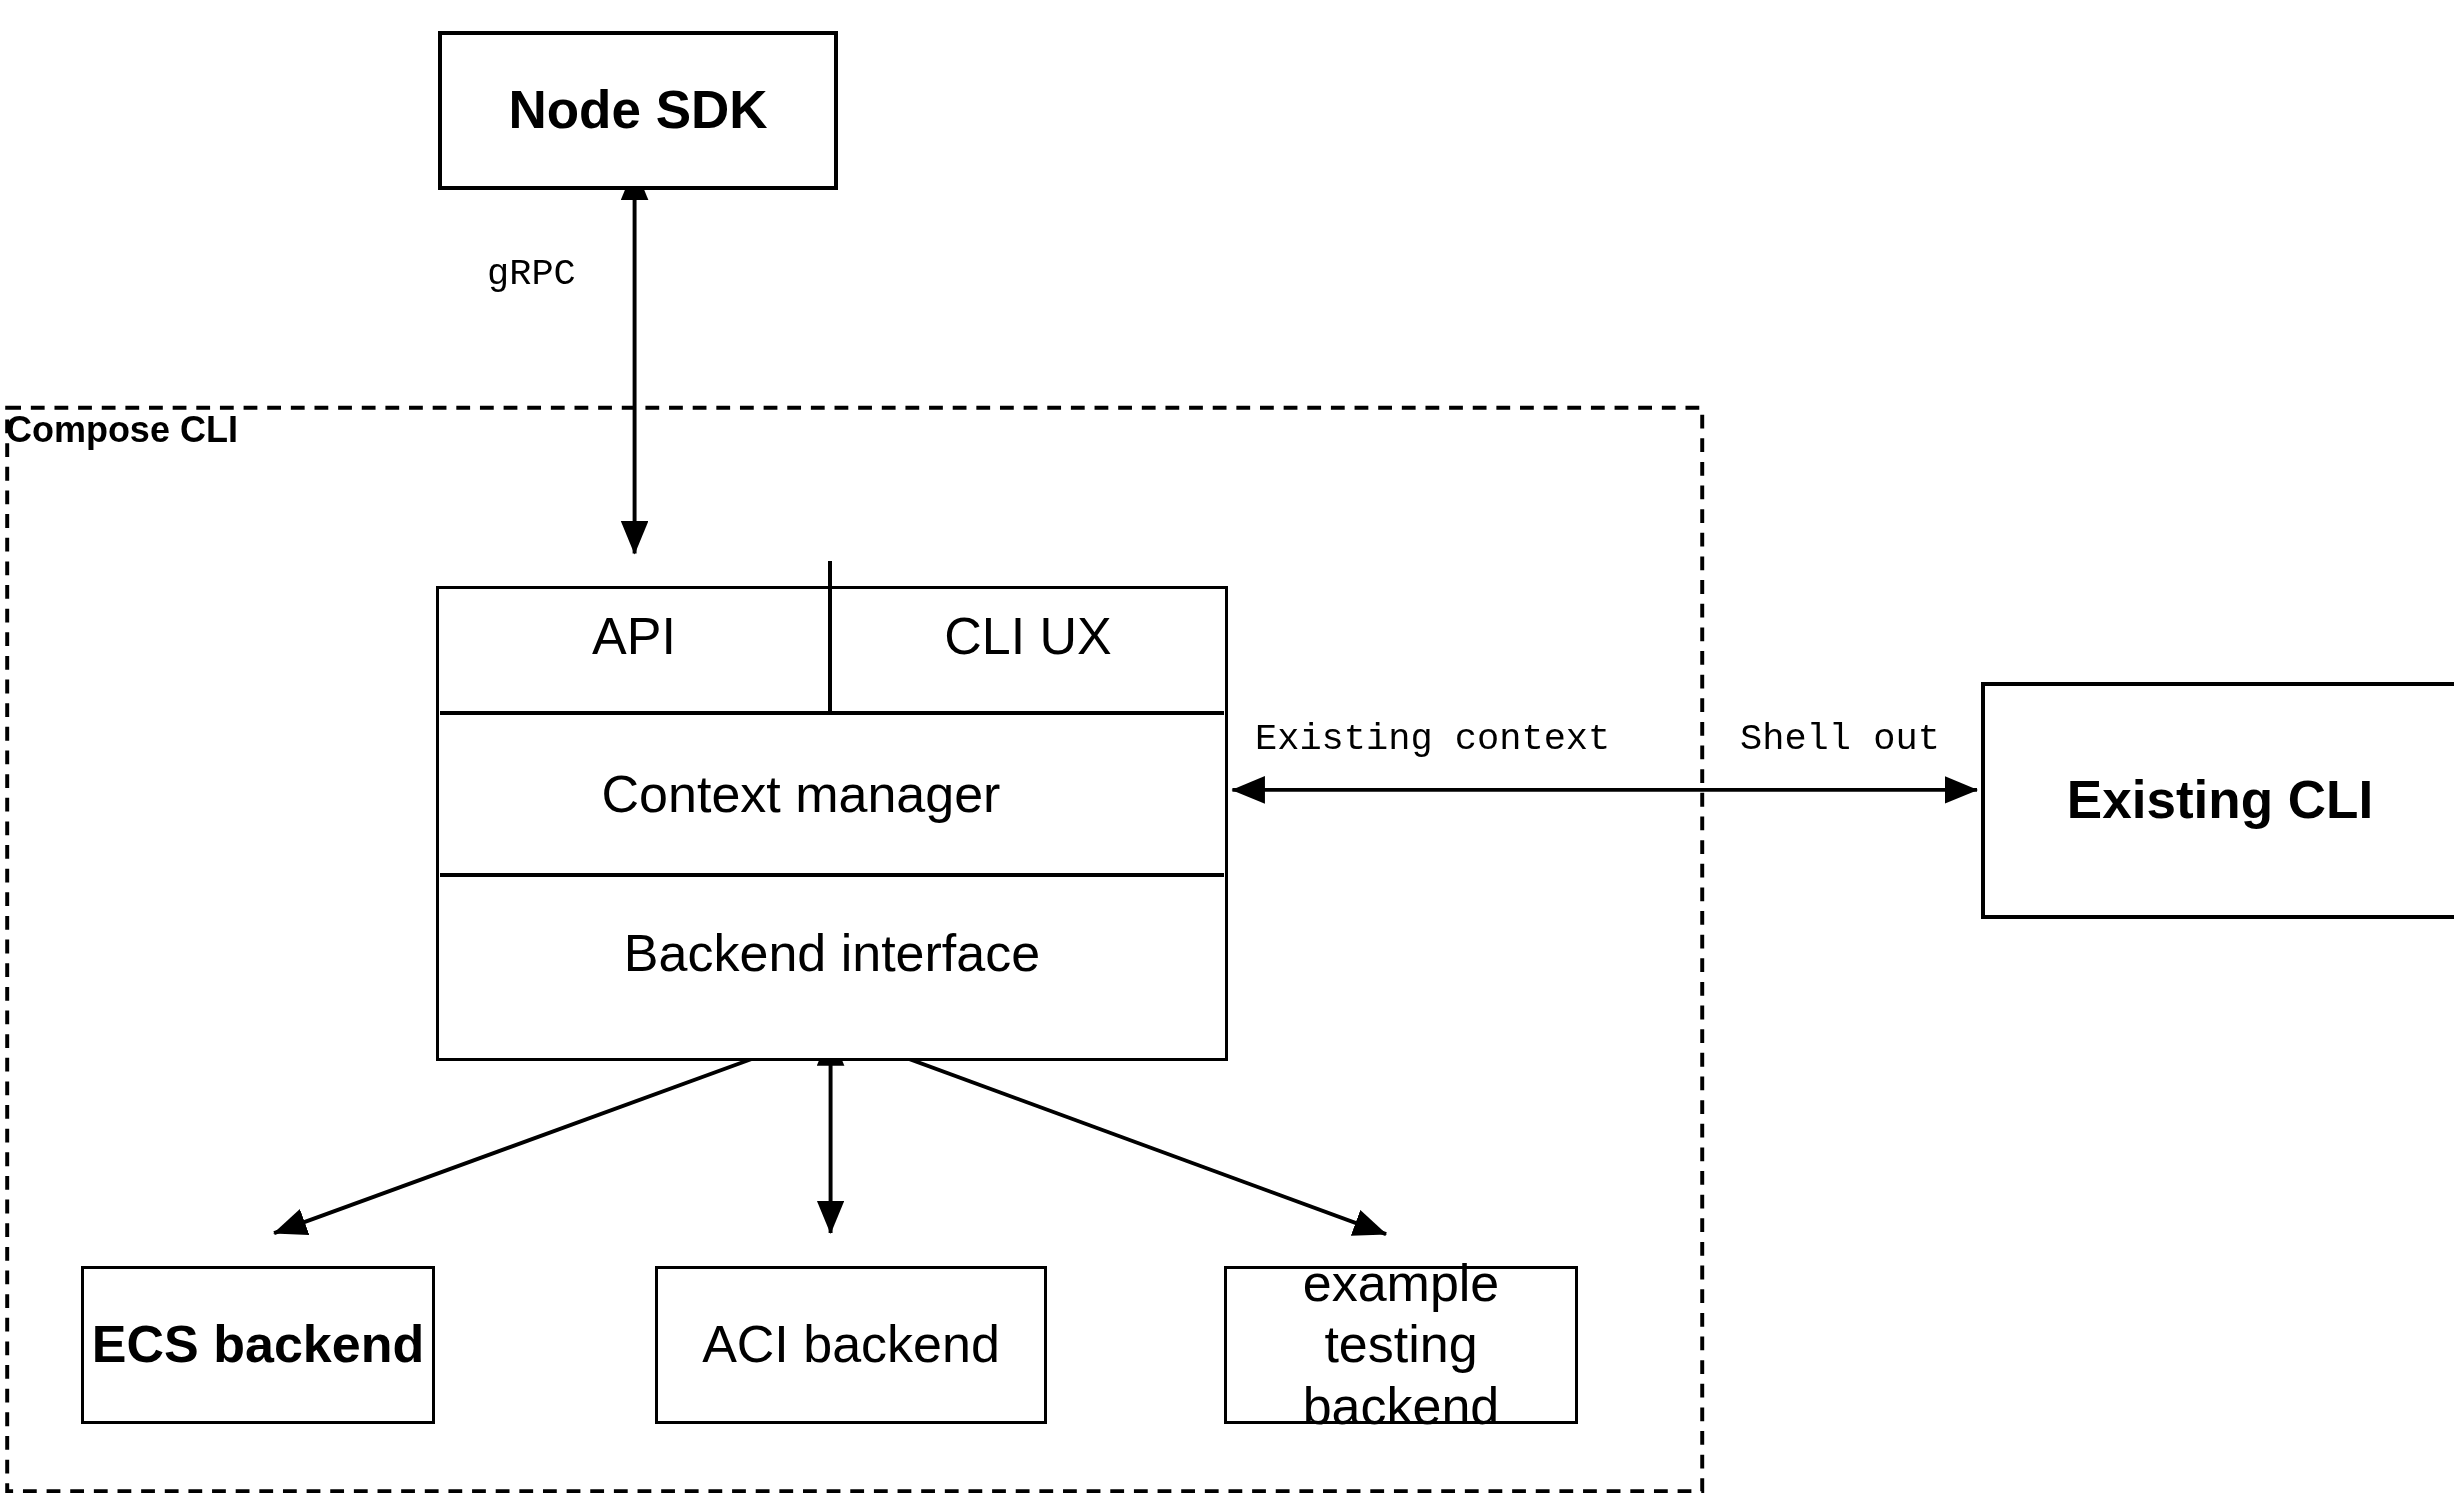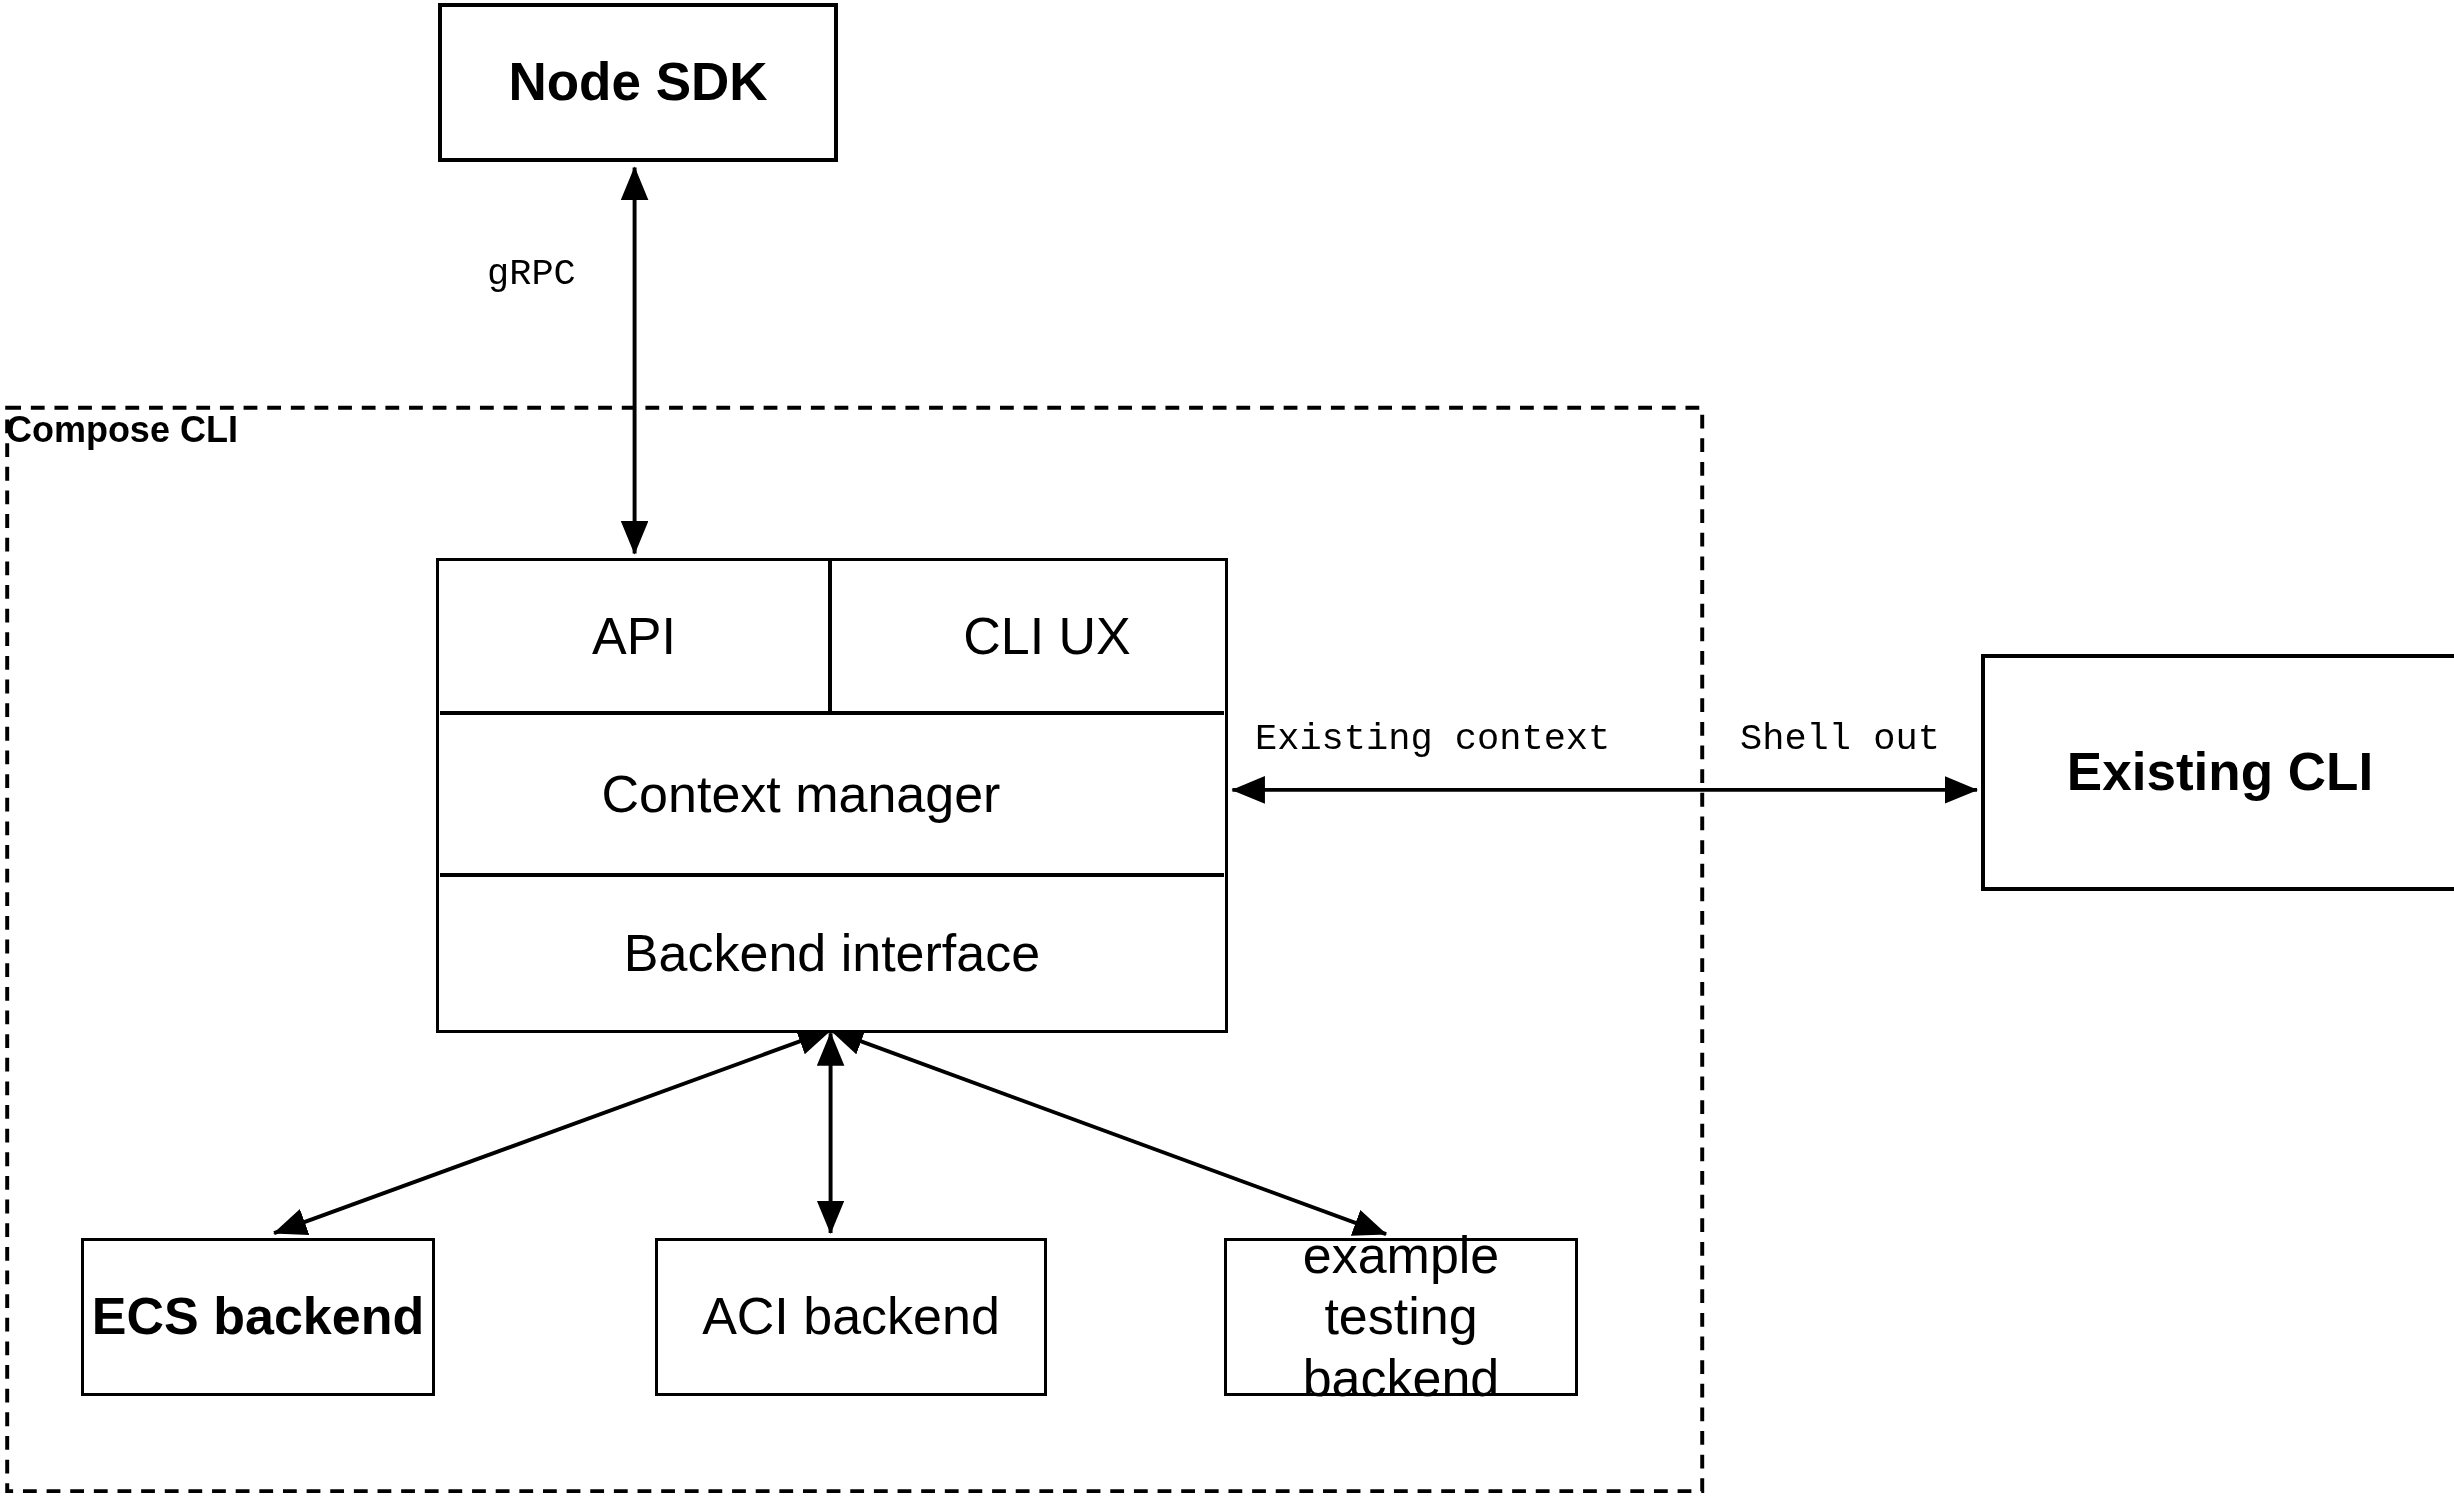--- a/index.html
+++ b/index.html
@@ -26,20 +26,21 @@
     position: absolute;
     box-sizing: border-box;
     background: #ffffff;
     border: 3.9px solid #000000;
     display: flex;
     align-items: center;
     justify-content: center;
     text-align: center;
     font-size: 52px;
     line-height: 1.18;
+    margin-top: 28px;
   }
   .box.thick { border-width: 4.9px; }
   .box.bold  { font-weight: bold; font-size: 53px; }
   .cell-label {
     position: absolute;
     display: flex;
     align-items: center;
     justify-content: center;
     text-align: center;
     font-size: 52px;
@@ -101,21 +102,21 @@
   </div>
 
   <div class="edge-label" style="left:487px; top:252px;">gRPC</div>
 
   <div class="box" style="left:436px; top:558px; width:792px; height:475px;"></div>
   <div class="divider" style="left:828px; top:561px; width:3.9px; height:150px;"></div>
   <div class="divider" style="left:440px; top:711px; width:784px; height:3.9px;"></div>
   <div class="divider" style="left:440px; top:873px; width:784px; height:3.9px;"></div>
 
   <div class="cell-label" style="left:440px; top:561px; width:388px; height:150px;">API</div>
-  <div class="cell-label" style="left:832px; top:561px; width:392px; height:150px;padding-left:19px;">CLI UX</div>
+  <div class="cell-label" style="left:832px; top:561px; width:392px; height:150px;">CLI UX</div>
   <div class="cell-label" style="left:440px; top:715px; width:722px; height:158px;">Context manager</div>
   <div class="cell-label" style="left:440px; top:877px; width:784px; height:152px;">Backend interface</div>
 
   <div class="edge-label centered" style="left:1255px; top:717px; width:335px;">Existing context</div>
   <div class="edge-label centered" style="left:1740px; top:717px; width:197px;">Shell out</div>
 
   <div class="box thick bold" style="left:1981px; top:654px; width:478px; height:237px;">
     <span>Existing CLI</span>
   </div>
 

